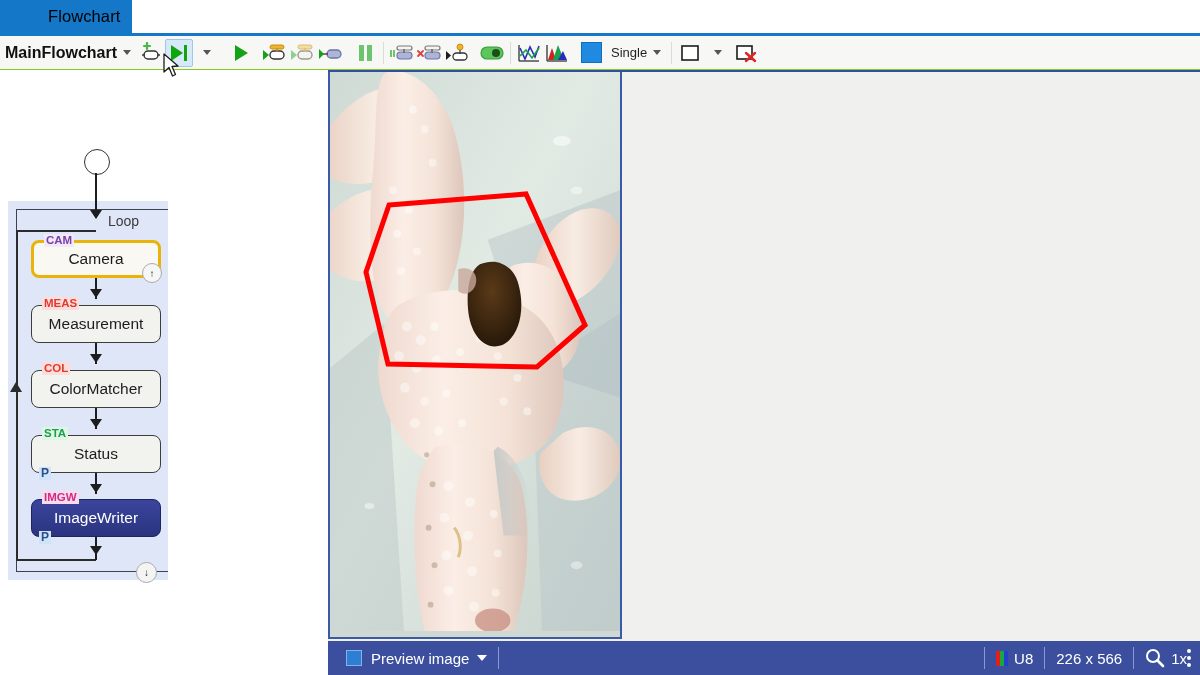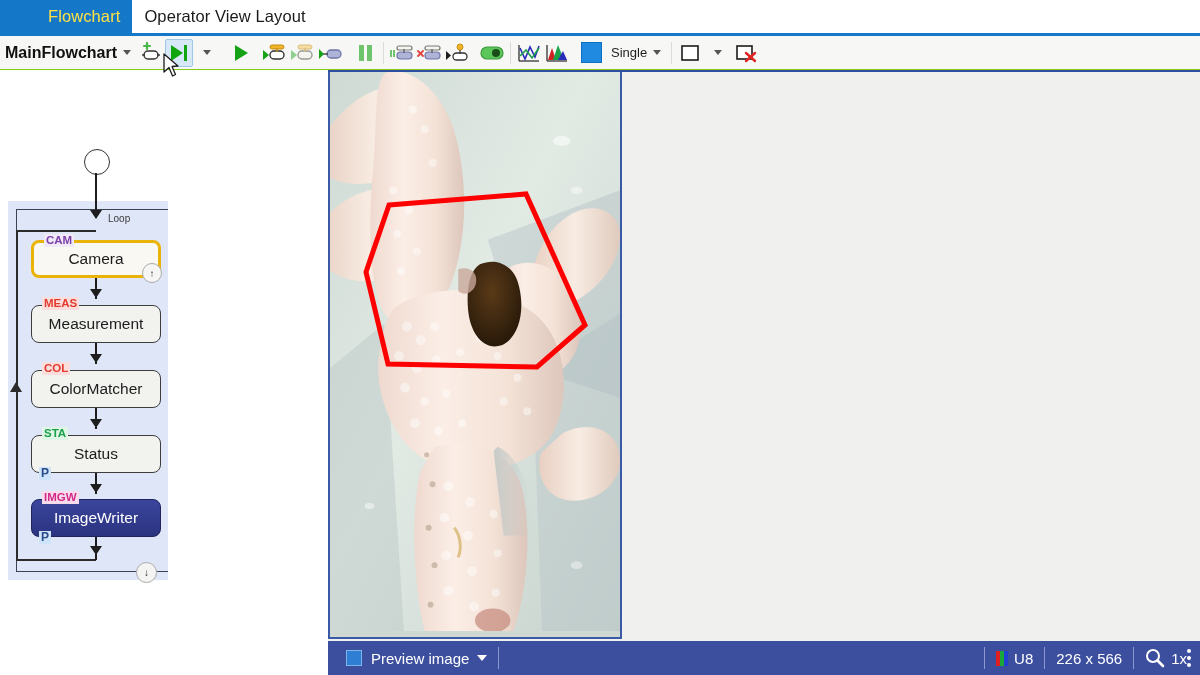--- a/index.html
+++ b/index.html
@@ -26,21 +26,21 @@
     display: flex; align-items: center;
     padding: 0 12px;
     font-size: 16.5px;
     color: #1a1a1a;
     letter-spacing: 0.1px;
     cursor: default;
     white-space: nowrap;
   }
   .tab.active {
     background: #1577c7;
-    color: #fde047;
+    color: #000000;
     padding-left: 48px;
   }
   #tab-underline {
     position: absolute; left: 0; top: 33px;
     width: 1200px; height: 3px;
     background: #1577c7;
   }
 
   
   #toolbar {
@@ -121,21 +121,21 @@
     background: #ffffff;
     overflow: hidden;
   }
   #loop-box {
     position: absolute; left: 8px; top: 131px;
     width: 160px; height: 379px;
     background: #dfe6f7;
   }
   #loop-label {
     position: absolute; left: 108px; top: 143px;
-    font-size: 10px; color: #3b3b3b;
+    font-size: 14px; color: #3b3b3b;
   }
   #loop-border {
     position: absolute; left: 16px; top: 139px;
     width: 152px; height: 363px;
     border: 1.5px solid #3d4250;
     border-right: none;
     box-sizing: border-box;
   }
   #start-circle {
     position: absolute; left: 84px; top: 79px;
@@ -288,23 +288,20 @@
   .spacer { flex: 1 1 auto; }
 </style>
 </head>
 <body>
 
 <div id="app">
 
   <div id="tabstrip">
     <div class="tab active">
       <span>Flowchart</span>
-    </div>
-    <div class="tab">
-      <span>Operator View Layout</span>
     </div>
   </div>
   <div id="tab-underline"></div>
 
   <div id="toolbar">
 
     <div id="flowchart-name">MainFlowchart</div>
     <div class="caret"></div>
 
     <div class="tbtn">

